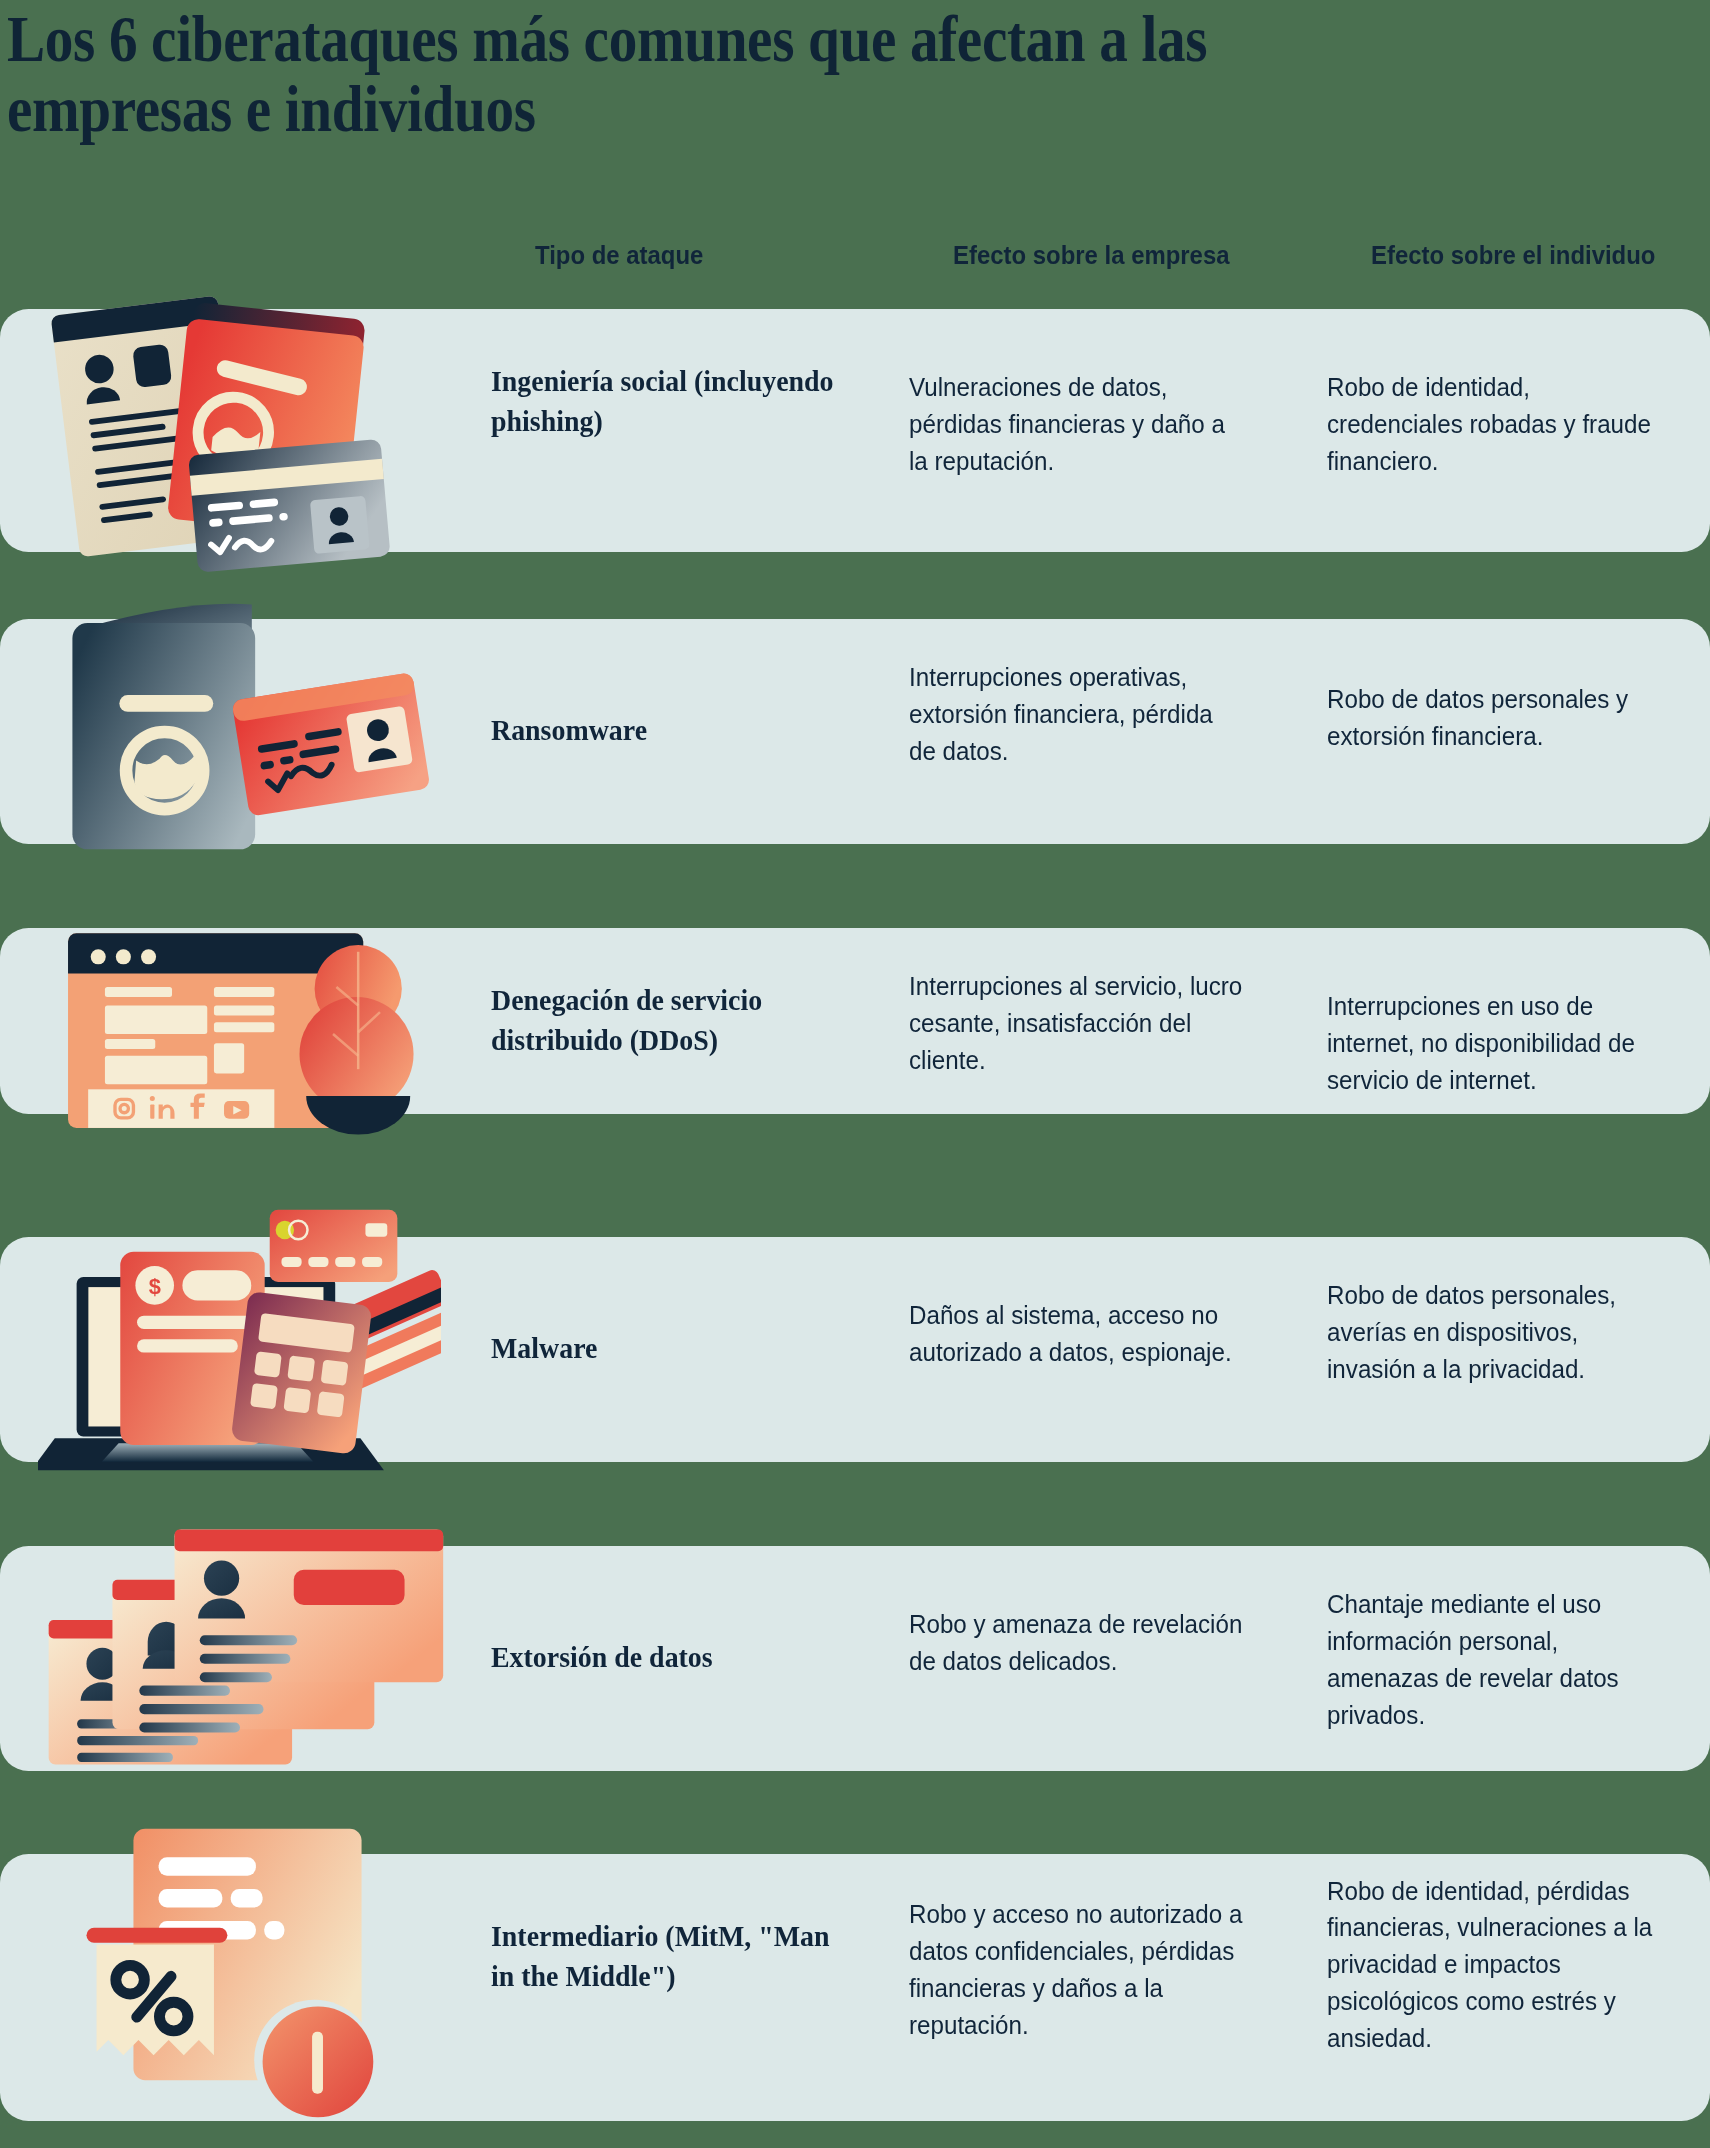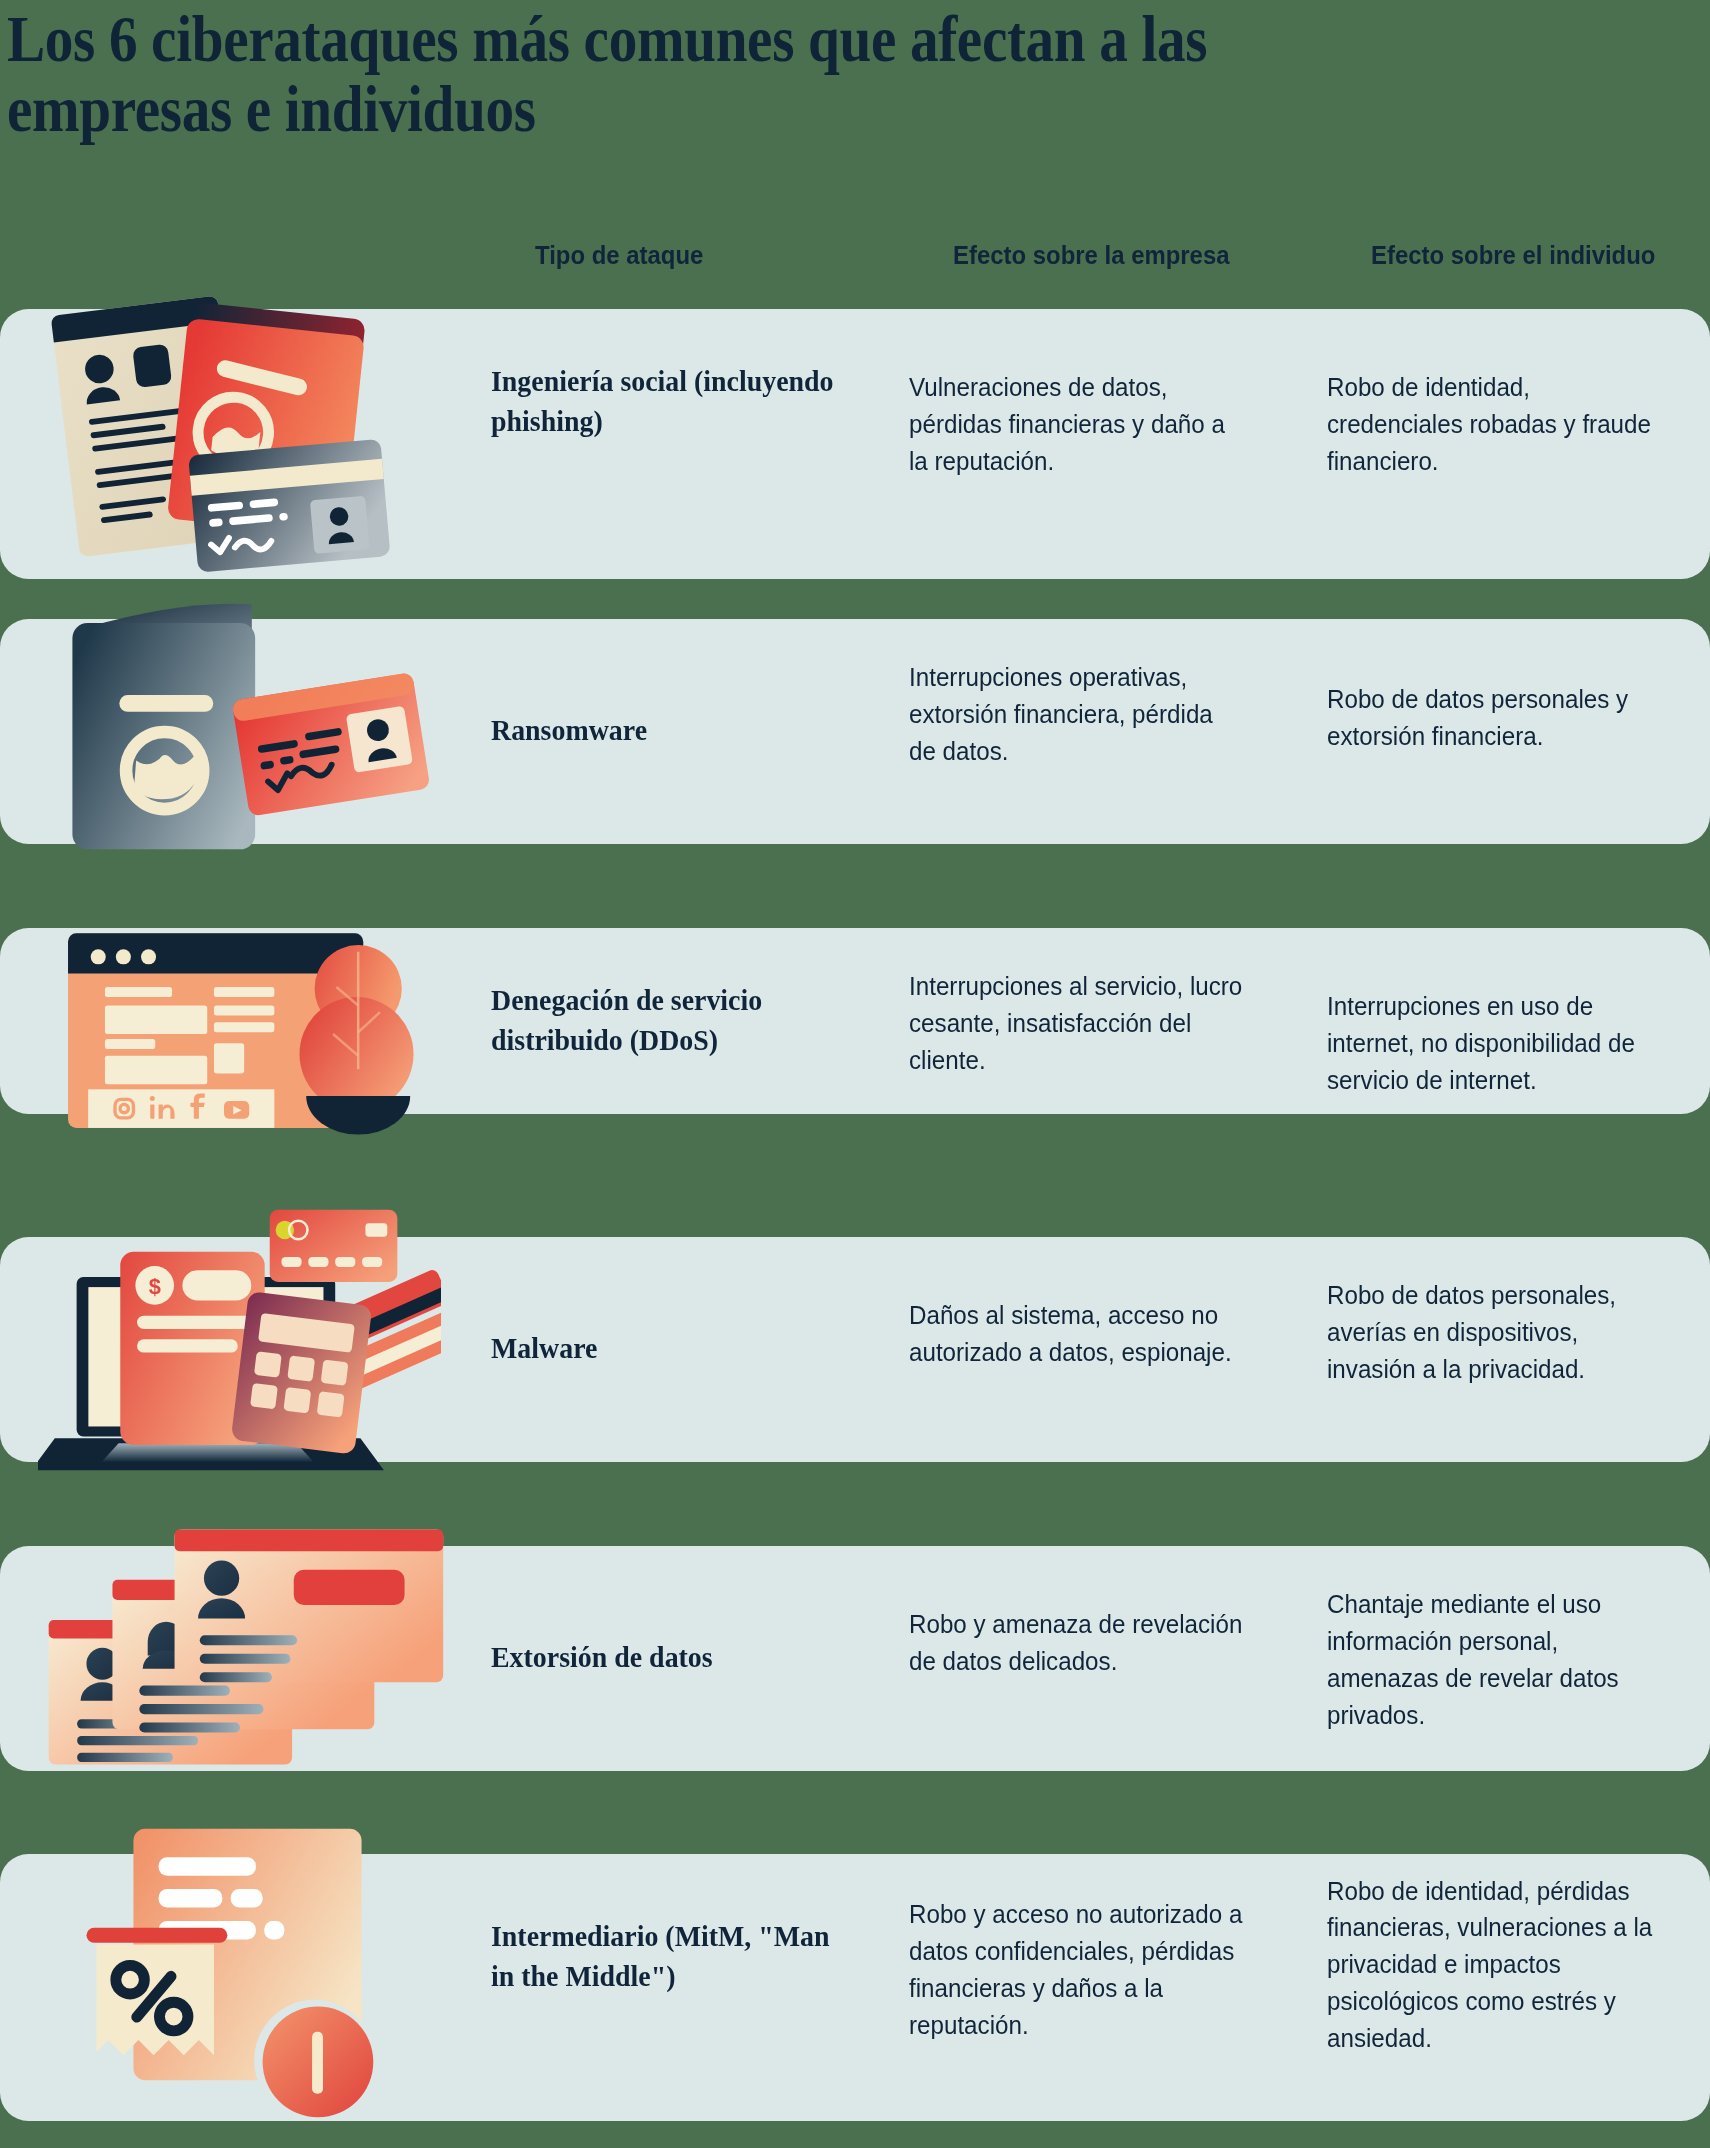--- a/index.html
+++ b/index.html
@@ -63,21 +63,21 @@
     width: 1710px;
     height: 2148px;
   }
   .row {
     position: absolute;
     left: 0;
     width: 1710px;
     background: #dce8e8;
     border-radius: 28.5px;
   }
-  .row-1 { top: 309px;  height: 270px; }
+  .row-1 { top: 309px;  height: 243px; }
   .row-2 { top: 619px;  height: 225px; }
   .row-3 { top: 928px; height: 186px; }
   .row-4 { top: 1237px; height: 225px; }
   .row-5 { top: 1546px; height: 225px; }
   .row-6 { top: 1854px; height: 267px; }
 
   .cell {
     position: absolute;
     color: #10253a;
   }

